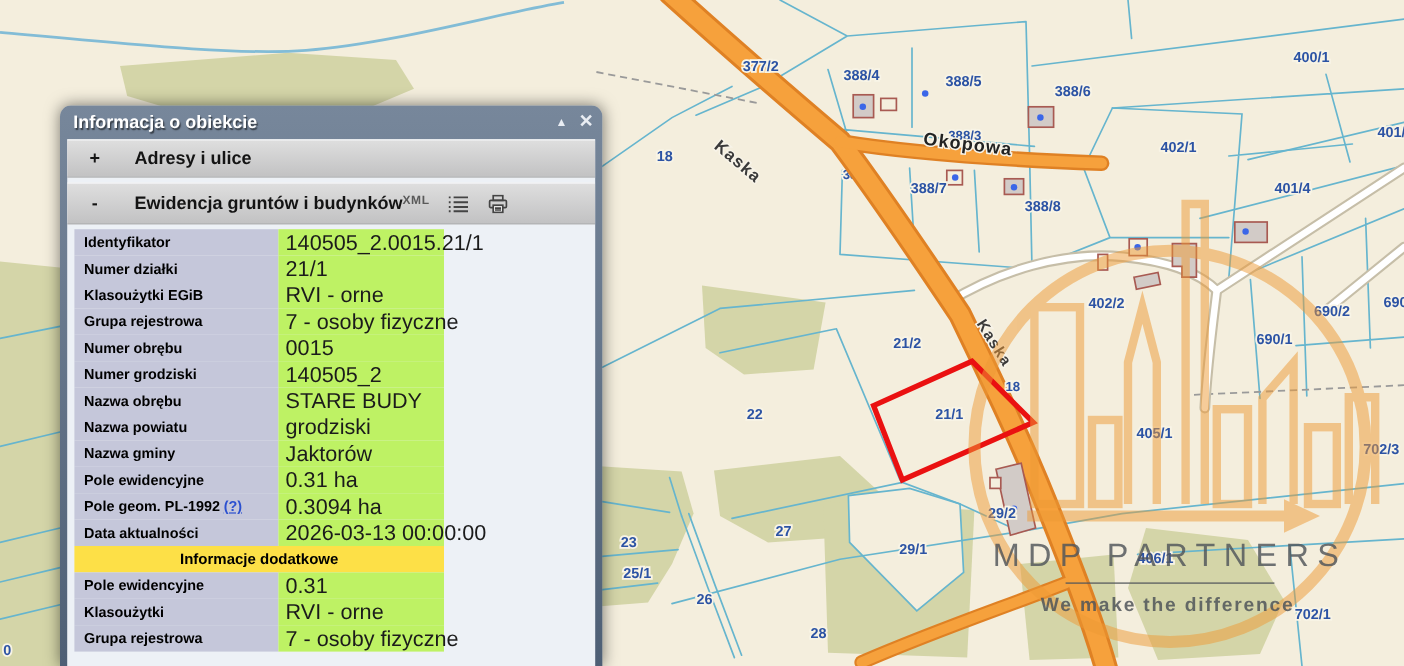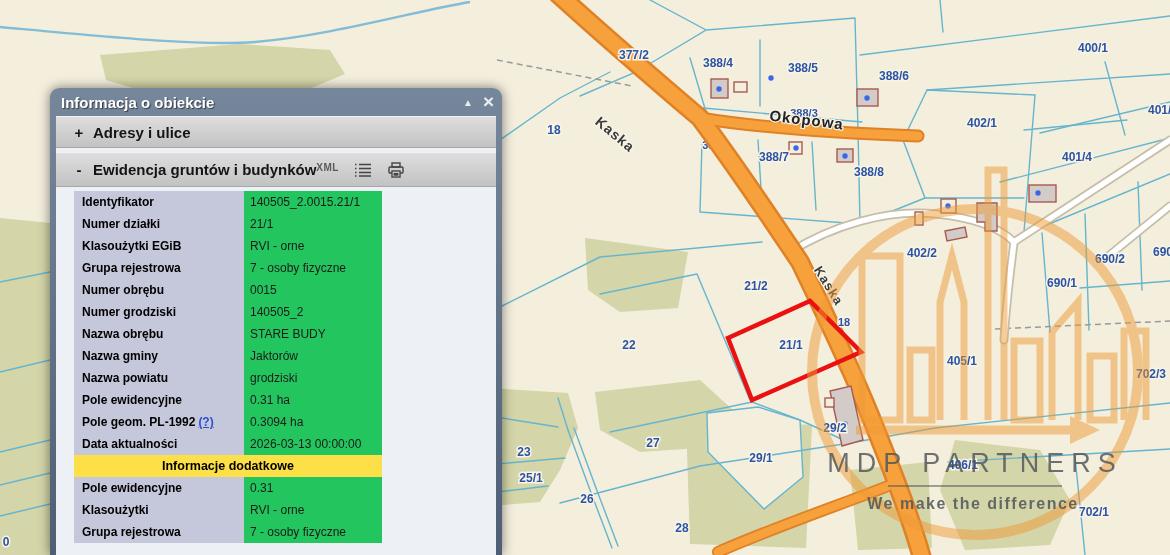--- a/index.html
+++ b/index.html
@@ -19,30 +19,30 @@
          color:#e9edf3;padding-right:2px;}
   .btn-collapse{font-size:10px;cursor:pointer;}
   .btn-close{font-size:19px;font-weight:bold;line-height:14px;cursor:pointer;}
   .content{background:#edf1f6;height:calc(100% - 28px);overflow:hidden;}
   .secbar{height:30px;background:linear-gradient(#dedede,#c2c2c3);
           border-top:1px solid #f2f2f2;border-bottom:1px solid #a8a8a8;
           display:flex;align-items:center;font-size:15px;font-weight:bold;
           color:#141414;cursor:pointer;}
   .secbar.tall{height:33px;margin-top:4px;}
   .exp{width:18px;text-align:center;margin-left:14px;}
-  .seclbl{margin-left:5px;}
+  .seclbl{margin-left:24px;}
   .tools{display:flex;gap:15px;align-items:flex-start;}
   .xml-tool{font-size:10px;font-weight:bold;color:#5a5a5a;letter-spacing:.5px;cursor:pointer;}
   .icon-tool{display:inline-flex;cursor:pointer;}
   
-  .tbl{margin:4px 0 0 18px;width:308px;}
+  .tbl{margin:4px 0 0 6px;width:308px;}
   .trow{display:flex;height:22px;line-height:22px;}
   .lc{width:170px;background:#c5c7da;font-weight:bold;font-size:12px;
       padding-left:8px;box-sizing:border-box;color:#000;white-space:nowrap;}
-  .vc{width:138px;background:#22c55e;font-size:12px;padding-left:6px;
+  .vc{width:138px;background:#bef264;font-size:18px;padding-left:6px;
       box-sizing:border-box;color:#1b1b1b;white-space:nowrap;}
   .sub{width:308px;background:#fde047;text-align:center;font-weight:bold;
        font-size:12.5px;height:22px;line-height:22px;}
   .qlink{color:#2b50d0;margin-left:3px;text-decoration:underline;cursor:pointer;}
 </style>
 </head>
 <body>
 
 <svg id="map" width="1170" height="555" viewBox="0 0 1170 555" style="position:absolute;left:0;top:0;">
 
@@ -263,26 +263,26 @@
       </div>
       <div class="trow">
         <div class="lc">Numer grodziski</div>
         <div class="vc">140505_2</div>
       </div>
       <div class="trow">
         <div class="lc">Nazwa obrębu</div>
         <div class="vc">STARE BUDY</div>
       </div>
       <div class="trow">
+        <div class="lc">Nazwa powiatu</div>
+        <div class="vc">grodziski</div>
+      </div>
+      <div class="trow">
         <div class="lc">Nazwa gminy</div>
         <div class="vc">Jaktorów</div>
-      </div>
-      <div class="trow">
-        <div class="lc">Nazwa powiatu</div>
-        <div class="vc">grodziski</div>
       </div>
       <div class="trow">
         <div class="lc">Pole ewidencyjne</div>
         <div class="vc">0.31 ha</div>
       </div>
       <div class="trow">
         <div class="lc"><span>Pole geom. PL-1992</span><span class="qlink">(?)</span></div>
         <div class="vc">0.3094 ha</div>
       </div>
       <div class="trow">

